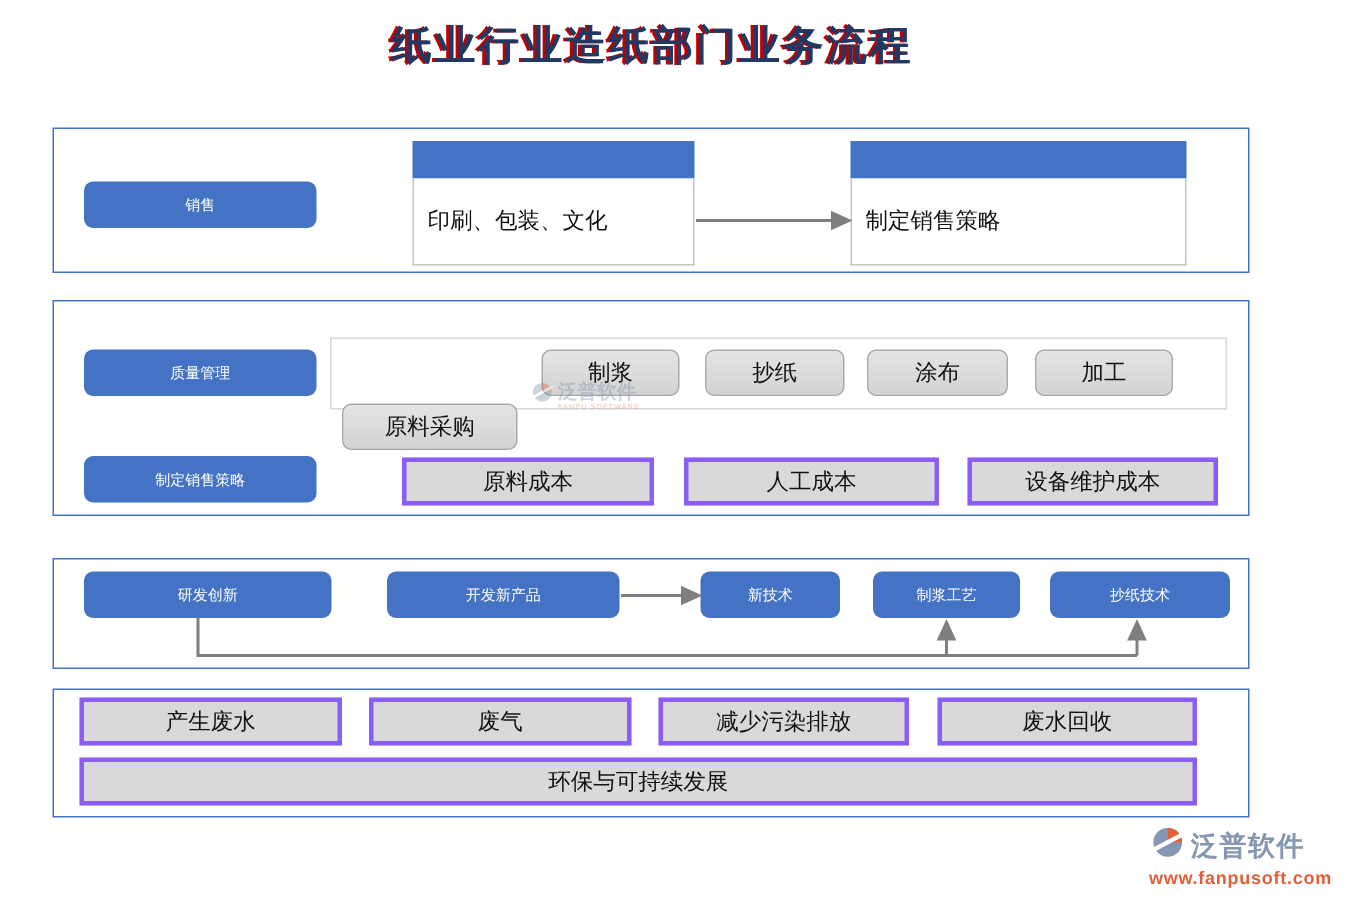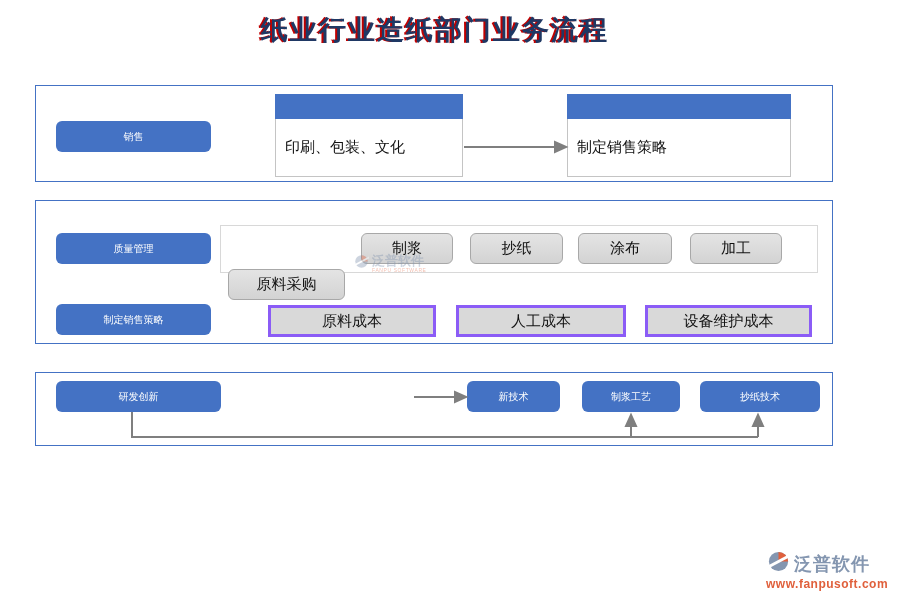--- a/index.html
+++ b/index.html
@@ -87,25 +87,33 @@
     </div>
 
     <div class="bluebtn" style="left:20px;top:103px;width:155px;">制定销售策略</div>
     <div class="graybox" style="left:232px;top:104px;width:168px;">原料成本</div>
     <div class="graybox" style="left:420px;top:104px;width:170px;">人工成本</div>
     <div class="graybox" style="left:609px;top:104px;width:167px;">设备维护成本</div>
   </div>
 
   <div class="sec sec3">
     <div class="bluebtn" style="left:20px;top:8px;width:165px;">研发创新</div>
+    <div class="bluebtn" style="left:222px;top:8px;width:155px;">开发新产品</div>
     <div class="bluebtn" style="left:431px;top:8px;width:93px;">新技术</div>
     <div class="bluebtn" style="left:546px;top:8px;width:98px;">制浆工艺</div>
     <div class="bluebtn" style="left:664px;top:8px;width:120px;">抄纸技术</div>
   </div>
 
+  <div class="sec sec4">
+    <div class="graybox" style="left:17px;top:5px;width:175px;">产生废水</div>
+    <div class="graybox" style="left:210px;top:5px;width:175px;">废气</div>
+    <div class="graybox" style="left:403px;top:5px;width:167px;">减少污染排放</div>
+    <div class="graybox" style="left:589px;top:5px;width:173px;">废水回收</div>
+    <div class="graybox" style="left:17px;top:45px;width:745px;">环保与可持续发展</div>
+  </div>
 
   <svg class="overlay">
     <g stroke="#7F7F7F" stroke-width="2" fill="#7F7F7F">
 
       <line x1="464" y1="147" x2="556" y2="147"></line>
       <polygon points="566,147 555,142 555,152"></polygon>
 
       <line x1="414" y1="397" x2="456" y2="397"></line>
       <polygon points="466,397 455,392 455,402"></polygon>
 

